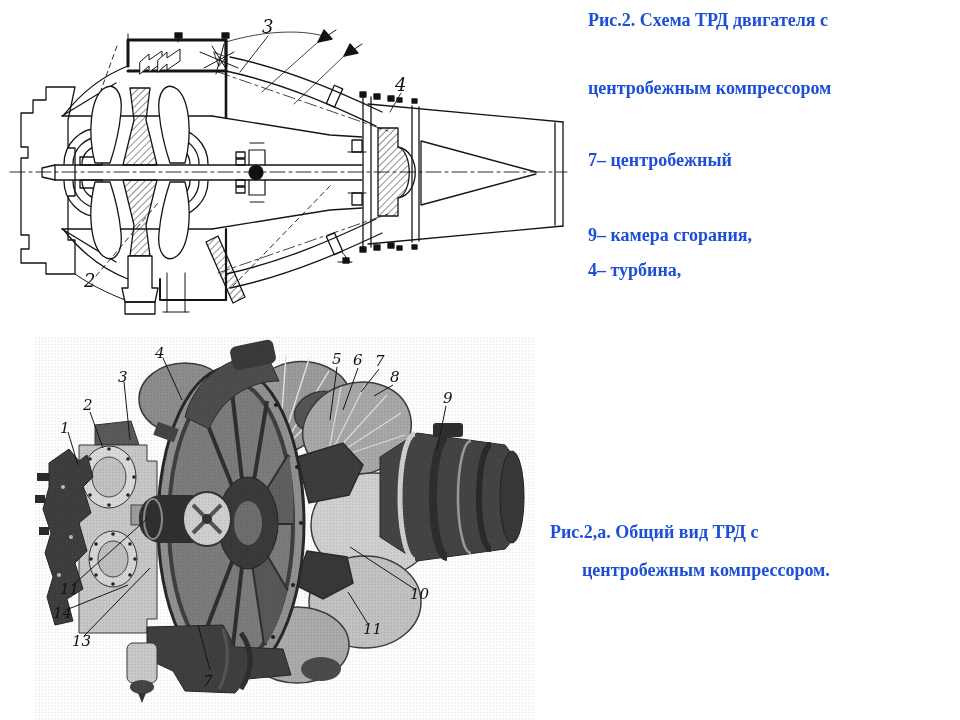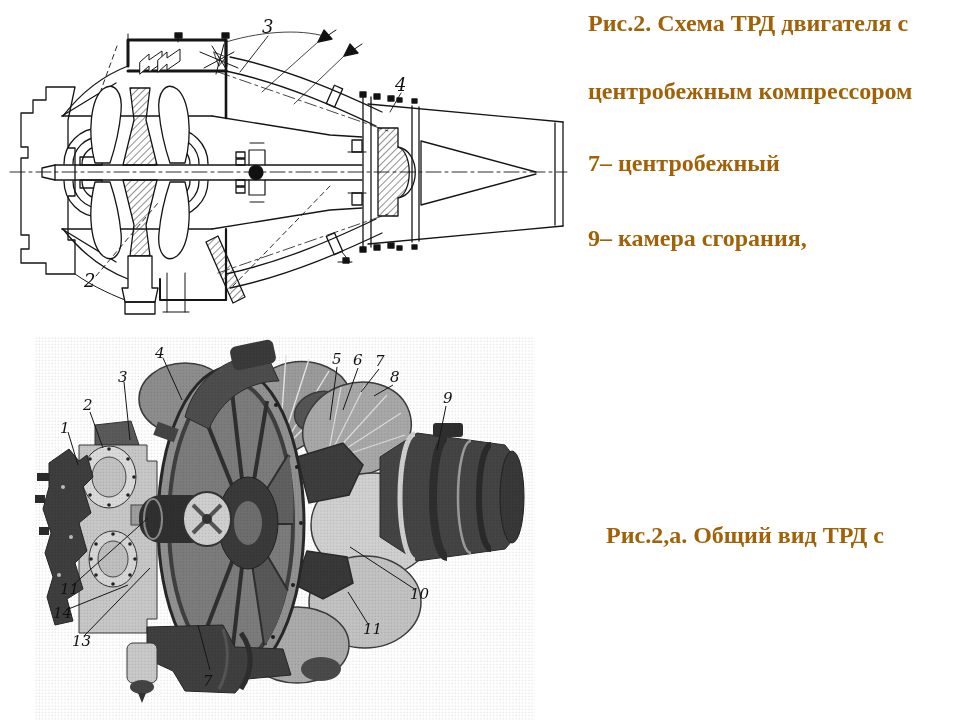--- a/index.html
+++ b/index.html
@@ -1,19 +1,19 @@
 <!DOCTYPE html>
 <html><head>
 <meta charset="utf-8">
 <style>
   html,body{margin:0;padding:0;background:#fff;}
   .slide{position:relative;width:960px;height:720px;background:#fff;overflow:hidden;
          font-family:"Liberation Serif","DejaVu Serif",serif;color:#111;}
   .abs{position:absolute;white-space:nowrap;}
-  .cap{font-weight:bold;font-size:24px;line-height:1.15;color:#a16207;}
+  .cap{font-weight:bold;font-size:18px;line-height:1.15;color:#1d4ed8;}
   .schem-num{font-style:italic;font-size:18px;font-family:"DejaVu Serif",serif;}
   .photo-num{font-style:italic;font-size:15px;font-family:"DejaVu Serif",serif;}
   svg{position:absolute;display:block;}
 </style>
 </head>
 <body>
 
 <div class="slide">
 
   <svg style="left:0;top:0" width="570" height="340" viewBox="0 0 570 340">
@@ -161,20 +161,21 @@
   </svg>
 
   <span class="abs schem-num" style="left:262px;top:16px">3</span>
   <span class="abs schem-num" style="left:395px;top:74px">4</span>
   <span class="abs schem-num" style="left:84px;top:270px">2</span>
 
   <div class="abs cap" style="left:588px;top:10px">Рис.2. Схема ТРД двигателя с</div>
   <div class="abs cap" style="left:588px;top:78px">центробежным компрессором</div>
   <div class="abs cap" style="left:588px;top:150px">7– центробежный</div>
   <div class="abs cap" style="left:588px;top:225px">9– камера сгорания,</div>
+  <div class="abs cap" style="left:588px;top:260px">4– турбина,</div>
 
   <svg style="left:35px;top:337px" width="500" height="385" viewBox="0 0 500 385">
     <defs>
       <pattern id="dt" patternUnits="userSpaceOnUse" width="3.2" height="3.2">
         <circle cx="1.1" cy="1.1" r="0.65" fill="#000"></circle>
       </pattern>
     </defs>
 
     <g stroke="#3c3c3c" stroke-width="1.5">
       <ellipse cx="150" cy="62" rx="46" ry="36" fill="#8d8d8d"></ellipse>
@@ -333,15 +334,16 @@
   <span class="abs photo-num" style="left:375px;top:352px">7</span>
   <span class="abs photo-num" style="left:390px;top:368px">8</span>
   <span class="abs photo-num" style="left:443px;top:389px">9</span>
   <span class="abs photo-num" style="left:410px;top:585px">10</span>
   <span class="abs photo-num" style="left:363px;top:620px">11</span>
   <span class="abs photo-num" style="left:203px;top:672px">7</span>
   <span class="abs photo-num" style="left:72px;top:632px">13</span>
   <span class="abs photo-num" style="left:53px;top:604px">14</span>
   <span class="abs photo-num" style="left:60px;top:580px">11</span>
 
-  <div class="abs cap" style="left:606px;top:522px">Рис.2,а. Общий вид ТРД с</div>
+  <div class="abs cap" style="left:550px;top:522px">Рис.2,а. Общий вид ТРД с</div>
+  <div class="abs cap" style="left:582px;top:560px">центробежным компрессором.</div>
 
 </div>
 
 </body></html>

